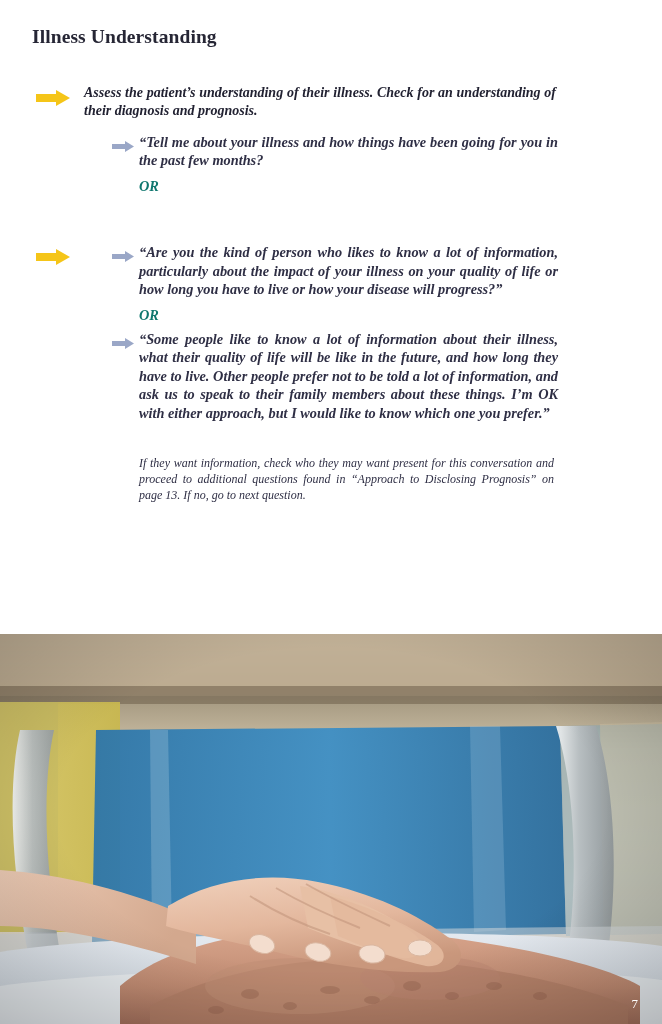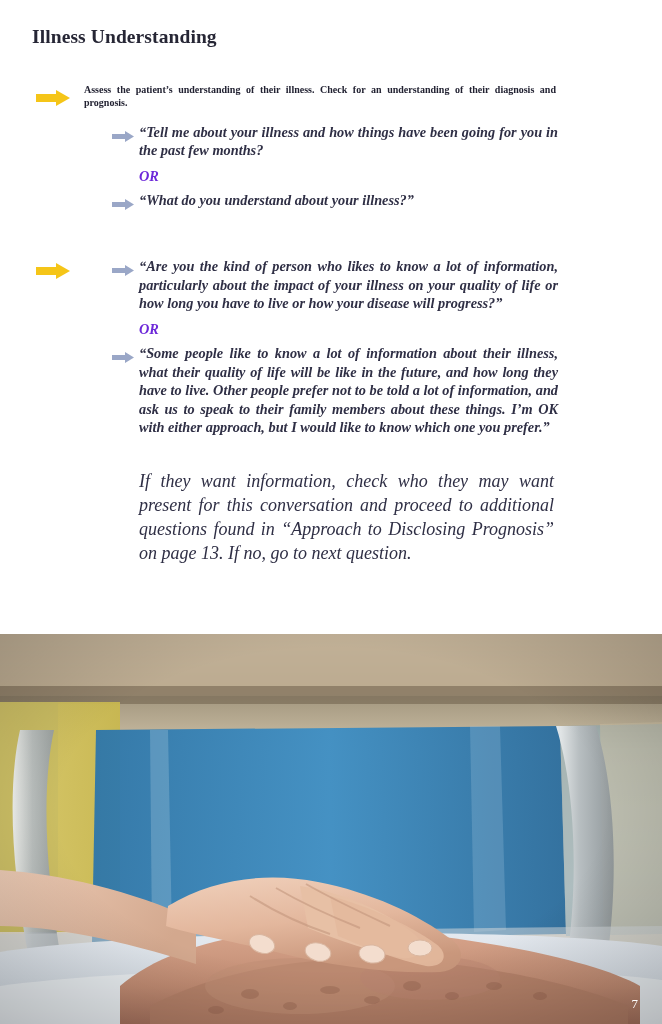--- a/index.html
+++ b/index.html
@@ -55,26 +55,27 @@
     position: absolute;
     left: 6px;
     top: 6px;
     width: 34px;
     height: 16px;
   }
 
   .block-heading {
     font-family: "Liberation Serif", serif;
     font-weight: bold;
-    font-size: 10px;
+    font-size: 14px;
     line-height: 1.28;
     color: #222232;
     margin: 0;
     text-align: justify;
     padding-right: 14px;
+    font-style: italic;
   }
 
   
   .quotes {
     margin-top: 13px;
     padding-left: 28px;
     position: relative;
   }
 
   .quote-item {
@@ -101,28 +102,28 @@
     padding-right: 12px;
     margin: 0;
     font-weight: bold;
   }
 
   .or-line {
     font-family: "Liberation Serif", serif;
     font-style: italic;
     font-weight: bold;
     font-size: 14.3px;
-    color: #6d28d9;
+    color: #0f766e;
     margin: 4px 0 6px 27px;
   }
 
   .note-text {
     font-family: "Liberation Serif", serif;
     font-style: italic;
-    font-size: 18px;
+    font-size: 12px;
     line-height: 1.34;
     color: #2f2f45;
     text-align: justify;
     margin: 32px 0 0 27px;
     padding-right: 16px;
   }
 
   
   .photo {
     position: absolute;
@@ -168,28 +169,20 @@
           <span class="small-arrow">
             <svg width="22" height="11" viewBox="0 0 22 11">
               <polygon points="0,3 13,3 13,0 22,5.5 13,11 13,8 0,8" fill="#9aa7c7"></polygon>
             </svg>
           </span>
           <p class="quote-text">“Tell me about your illness and how things have been going for you in the past few months?</p>
         </div>
 
         <div class="or-line">OR</div>
 
-        <div class="quote-item">
-          <span class="small-arrow">
-            <svg width="22" height="11" viewBox="0 0 22 11">
-              <polygon points="0,3 13,3 13,0 22,5.5 13,11 13,8 0,8" fill="#9aa7c7"></polygon>
-            </svg>
-          </span>
-          <p class="quote-text">“What do you understand about your illness?”</p>
-        </div>
 
       </div>
     </div>
 
     <div class="block second">
       <span class="big-arrow">
         <svg width="34" height="16" viewBox="0 0 34 16">
           <polygon points="0,4 20,4 20,0 34,8 20,16 20,12 0,12" fill="#f5c518"></polygon>
         </svg>
       </span>

